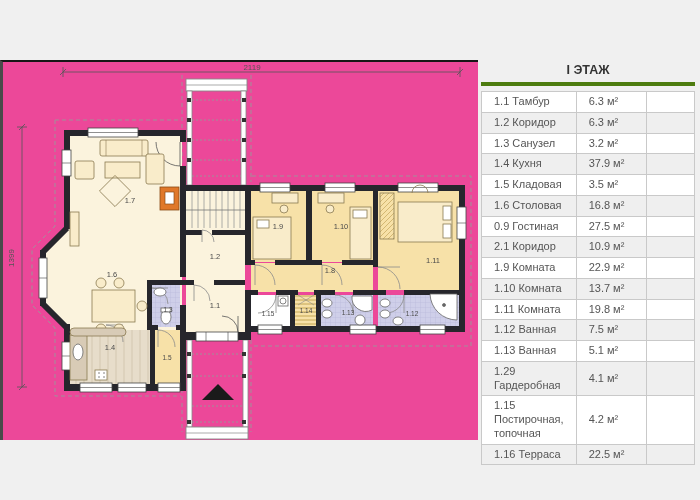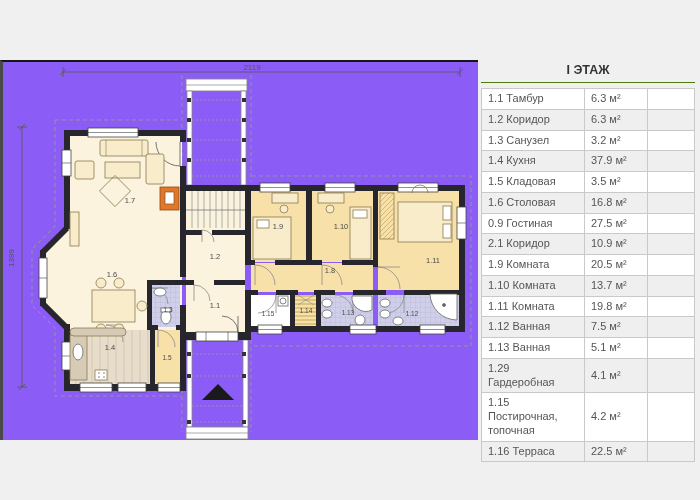--- a/index.html
+++ b/index.html
@@ -4,42 +4,42 @@
 <style>
   html,body{margin:0;padding:0;}
   body{
     width:700px;height:500px;overflow:hidden;position:relative;
     background:#f0f0f0;
     font-family:"Liberation Sans", sans-serif;
   }
   
   .plan-canvas{
     position:absolute;left:0;top:60px;width:478px;height:380px;
-    background:#8b5cf6;
+    background:#ec4899;
     border-top:2px solid #161616;
     border-left:3px solid #4a4a4a;
     box-sizing:border-box;
   }
   .plan-canvas svg{display:block;}
   
   .legend{
     position:absolute;left:481px;top:60px;width:214px;
   }
   .legend-header{
     text-align:center;font-size:12.5px;font-weight:bold;color:#333;
-    padding:3px 0 5px 0;border-bottom:1px solid #4d7c0f;
+    padding:3px 0 5px 0;border-bottom:4px solid #4d7c0f;
   }
   table.legend-table{
     width:100%;border-collapse:collapse;margin-top:5px;
     background:#ffffff;border:1px solid #c9c9c9;
   }
   table.legend-table td{
     border:1px solid #c9c9c9;
     font-size:11px;color:#555;
-    padding:3px 6px;
+    padding:3px 12px;
     vertical-align:middle;
     line-height:1.25;
   }
   table.legend-table tr:nth-child(even){background:#efefef;}
   td.c-area{width:50px;white-space:nowrap;}
   td.c-empty{width:34px;}
   
   text{font-family:"Liberation Sans", sans-serif;fill:#4a4a4a;}
   .dim{fill:#555;font-size:8px;}
   .rlabel{font-size:7.5px;}
@@ -373,21 +373,21 @@
           <td class="c-area">27.5 м²</td>
           <td class="c-empty"></td>
         </tr>
         <tr>
           <td class="c-name">2.1 Коридор</td>
           <td class="c-area">10.9 м²</td>
           <td class="c-empty"></td>
         </tr>
         <tr>
           <td class="c-name">1.9 Комната</td>
-          <td class="c-area">20.5 м²</td>
+          <td class="c-area">22.9 м²</td>
           <td class="c-empty"></td>
         </tr>
         <tr>
           <td class="c-name">1.10 Комната</td>
           <td class="c-area">13.7 м²</td>
           <td class="c-empty"></td>
         </tr>
         <tr>
           <td class="c-name">1.11 Комната</td>
           <td class="c-area">19.8 м²</td>

